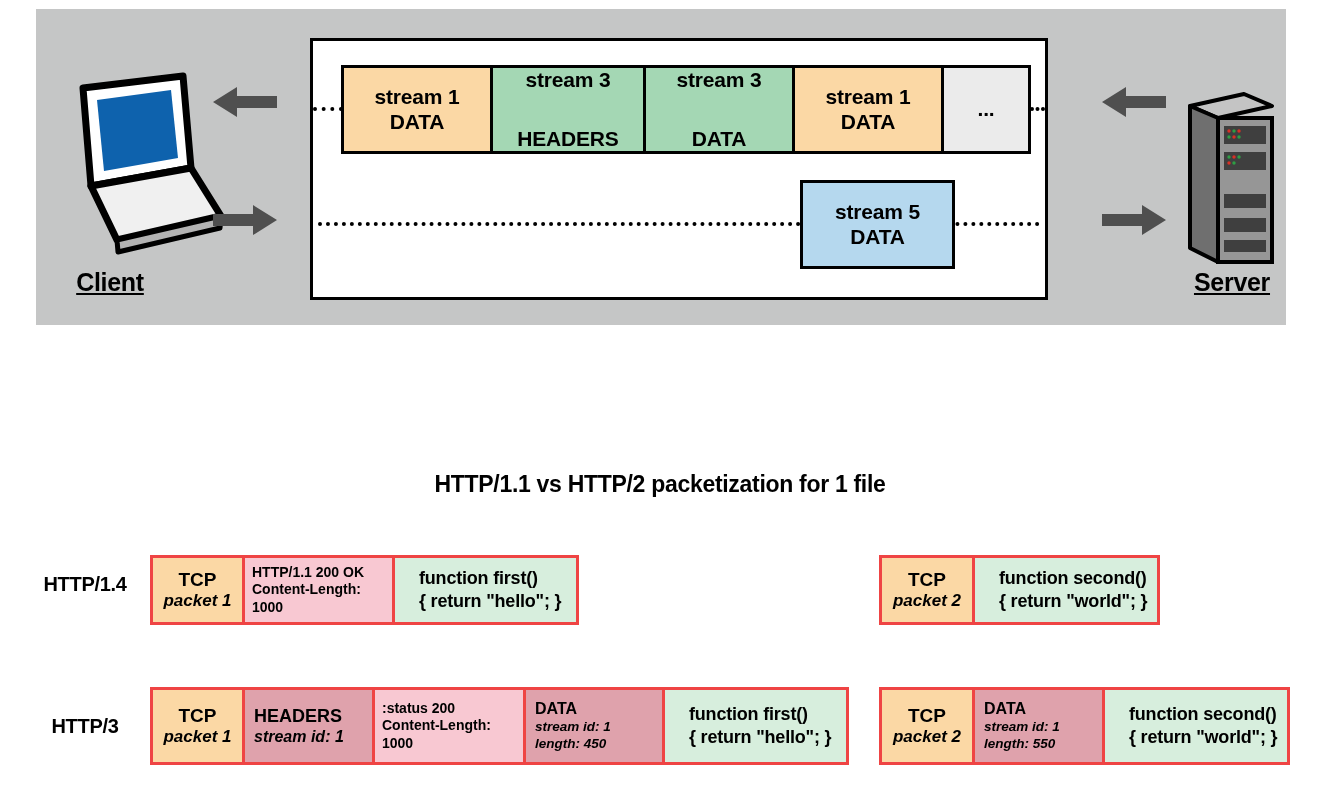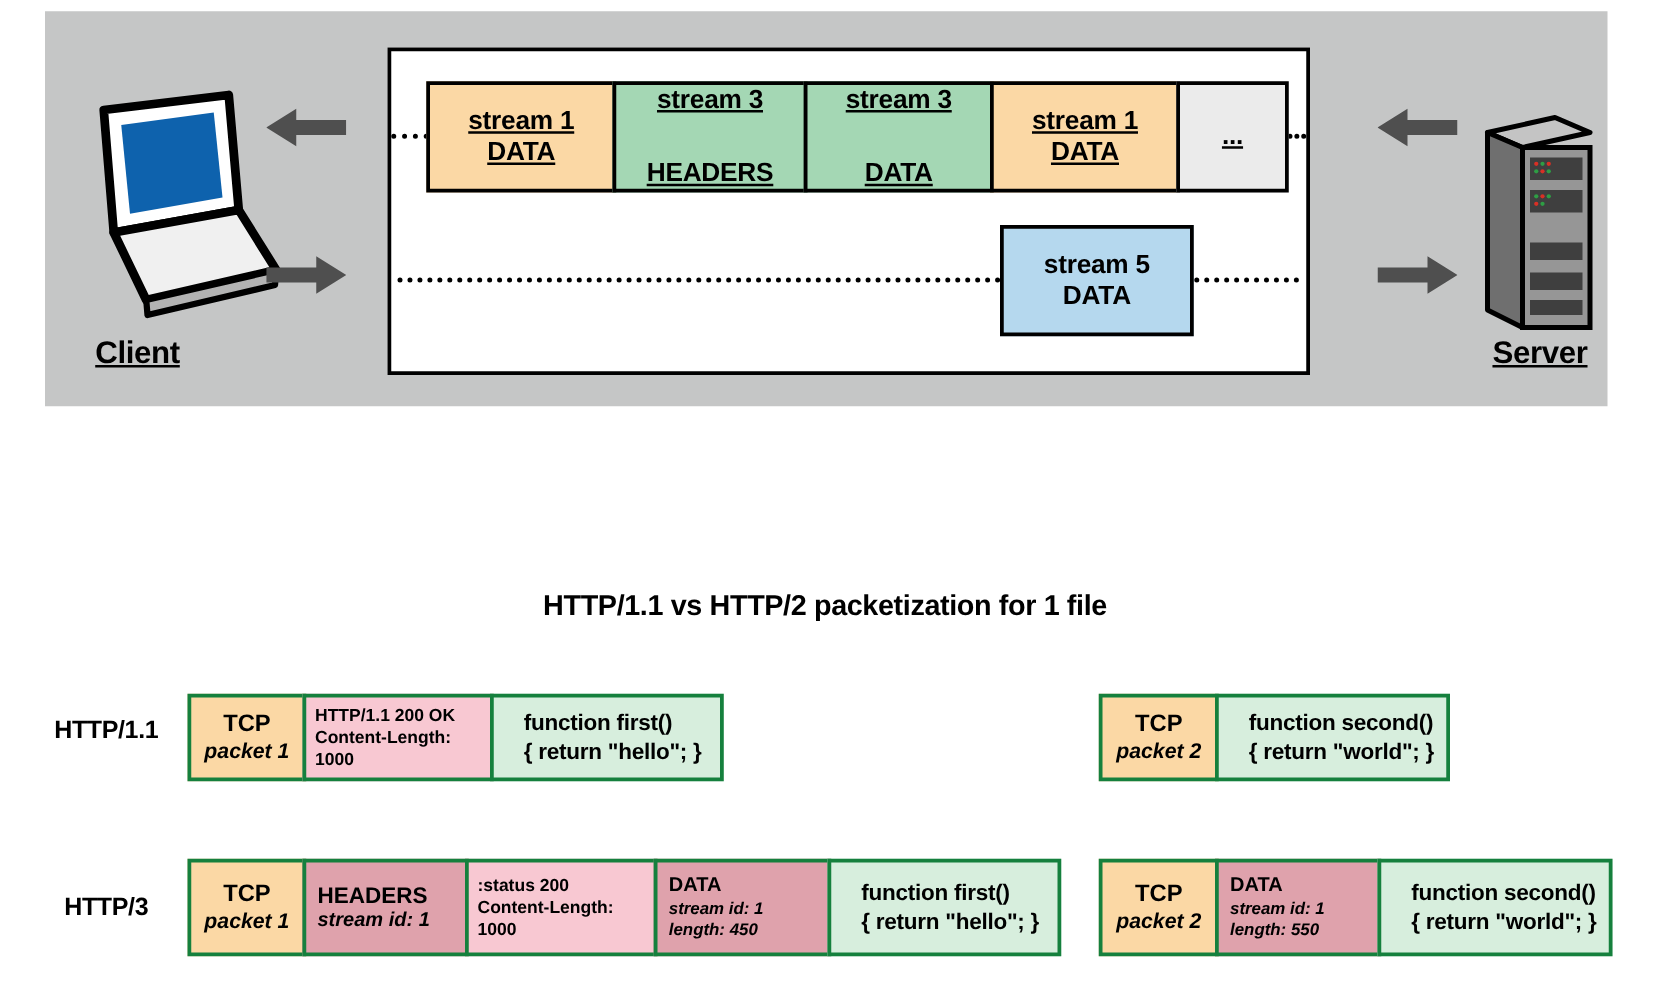--- a/index.html
+++ b/index.html
@@ -27,21 +27,21 @@
   .bg-rose    { background:#dfa2ac; }
   .bg-ltgreen { background:#d7eedd; }
 
   .endpoint-label { font-size:25px; font-weight:bold; text-align:center; letter-spacing:-0.3px;text-decoration:underline; }
 
   
   .title { font-size:23px; font-weight:bold; text-align:center; letter-spacing:-0.3px; }
   .row-label { font-size:20px; font-weight:bold; text-align:center; letter-spacing:-0.3px; }
 
   .pk-group { display:flex; align-items:stretch; }
-  .pkbox { border:3px solid #15803d; display:flex; flex-direction:column; justify-content:center; }
+  .pkbox { border:3px solid #ef4444; display:flex; flex-direction:column; justify-content:center; }
   .pk-group .pkbox + .pkbox { margin-left:-3px; }
 
   .tcp-box { align-items:center; text-align:center; }
   .tcp-l1 { font-weight:bold; font-size:19px; line-height:1.15; }
   .tcp-l2 { font-weight:bold; font-style:italic; font-size:17px; line-height:1.15; }
 
   .resp-box { padding:4px 7px; font-size:14px; font-weight:600; line-height:1.25; justify-content:center; }
   .resp-box span { display:block; }
 
   .hdr-box { padding-left:9px; }
@@ -104,21 +104,21 @@
   </svg>
   <svg class="abs" style="left:1102px; top:204px;" width="64" height="32" viewBox="0 0 64 32">
     <polygon points="0,10 40,10 40,1 64,16 40,31 40,22 0,22" fill="#4f4f4f"></polygon>
   </svg>
 
   <div class="abs conn-box"></div>
 
   <div class="abs dotted" style="left:313px; top:107px; width:30px;"></div>
   <div class="abs dotted" style="left:1030px; top:107px; width:15px;"></div>
 
-  <div class="abs frames-row" style="left:341px; top:65px;text-decoration:underline;">
+  <div class="abs frames-row" style="left:341px; top:65px;">
     <div class="fbox bg-orange" style="width:152px;">
       <span>stream 1</span>
       <span>DATA</span>
     </div>
     <div class="fbox bg-green" style="width:156px;">
       <span>stream 3</span>
       <span>HEADERS</span>
     </div>
     <div class="fbox bg-green" style="width:152px;">
       <span>stream 3</span>
@@ -134,21 +134,21 @@
   </div>
 
   <div class="abs dotted" style="left:318px; top:222px; width:722px;"></div>
   <div class="abs fbox bg-blue" style="left:800px; top:180px; width:155px;">
     <span>stream 5</span>
     <span>DATA</span>
   </div>
 
   <div class="abs title" style="left:310px; top:471px; width:700px;">HTTP/1.1 vs HTTP/2 packetization for 1 file</div>
 
-  <div class="abs row-label" style="left:30px; top:573px; width:110px;">HTTP/1.1</div>
+  <div class="abs row-label" style="left:30px; top:573px; width:110px;">HTTP/1.4</div>
 
   <div class="abs pk-group" style="left:150px; top:555px; height:70px;">
     <div class="pkbox tcp-box bg-orange" style="width:95px;">
       <span class="tcp-l1">TCP</span>
       <span class="tcp-l2">packet 1</span>
     </div>
     <div class="pkbox resp-box bg-pink" style="width:153px;">
       <span>HTTP/1.1 200 OK</span>
       <span>Content-Length:</span>
       <span>1000</span>

